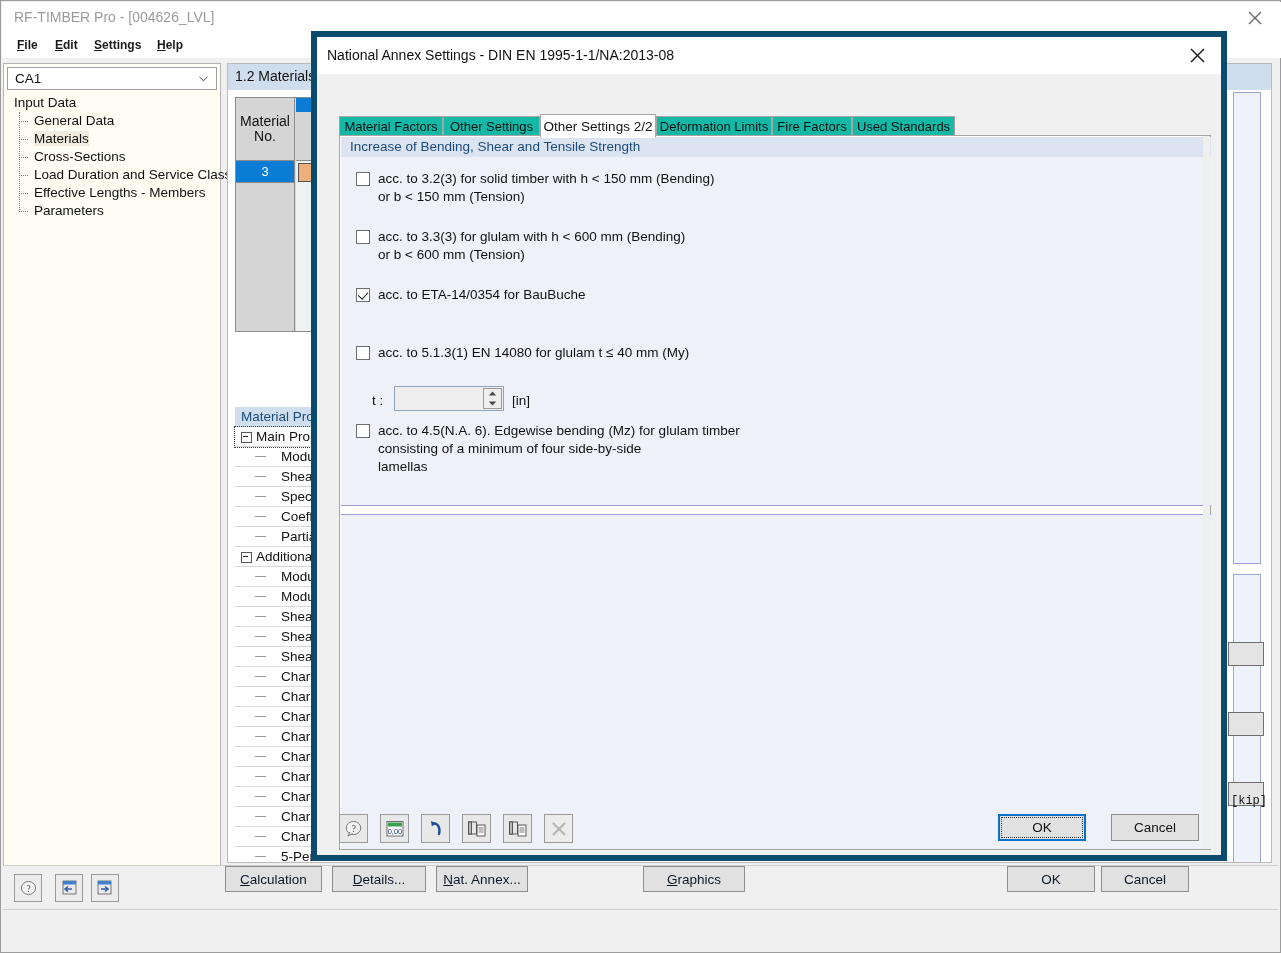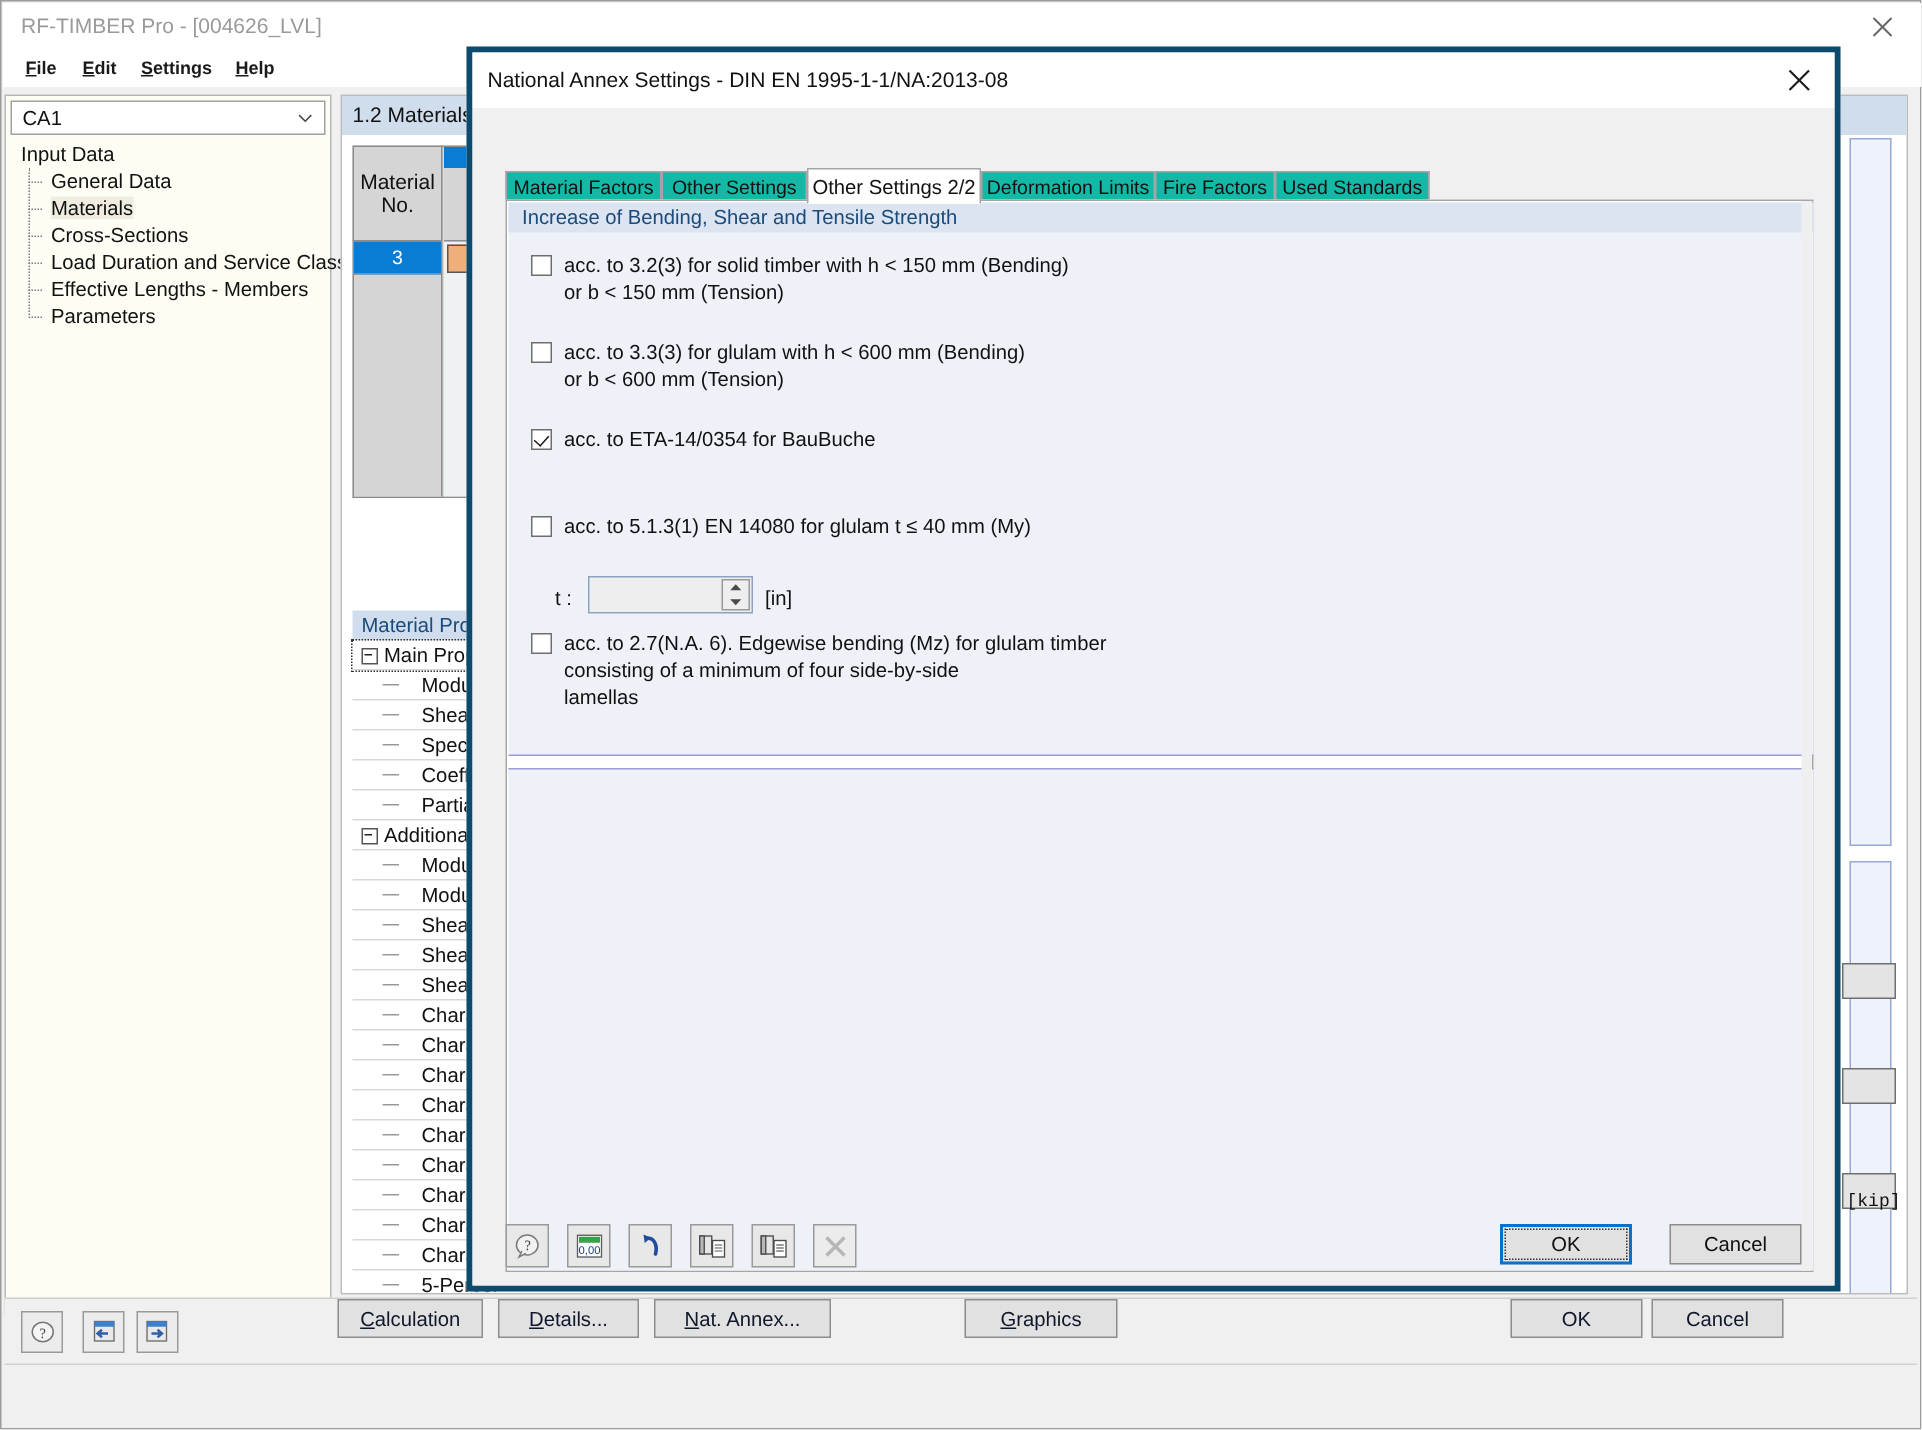--- a/index.html
+++ b/index.html
@@ -217,21 +217,21 @@
   .btn u { text-decoration: underline; }
   .statusbar {
     position: absolute; left: 2px; bottom: 2px; right: 2px; height: 40px;
     background: #f0f0f0; border-top: 1px solid #cfcfcf;
   }
 
   
   .dialog {
     position: absolute; left: 311px; top: 31px; width: 916px; height: 830px;
     background: #f0f0f0;
-    border: 4px solid #0c4a6e;
+    border: 6px solid #0c4a6e;
     box-sizing: border-box;
     box-shadow: 0 0 0 0 rgba(0,0,0,0);
   }
   .dlg-titlebar {
     position: absolute; left: 0; top: 0; width: 100%; height: 37px;
     background: #ffffff;
   }
   .dlg-title-text {
     position: absolute; left: 10px; top: 10px;
     font-size: 14px; color: #111; white-space: nowrap;
@@ -503,21 +503,21 @@
           <path d="M5 9 L11 9 M9 6.5 L12 9 L9 11.5" fill="none" stroke="#2f5fa8" stroke-width="1.6"></path>
         </svg>
       </div>
 
       <div class="btn" style="left:222px; width:97px;">
         <span><u>C</u>alculation</span>
       </div>
       <div class="btn" style="left:329px; width:94px;">
         <span><u>D</u>etails...</span>
       </div>
-      <div class="btn" style="left:433px; width:118px;">
+      <div class="btn" style="left:433px; width:92px;">
         <span><u>N</u>at. Annex...</span>
       </div>
       <div class="btn" style="left:640px; width:102px;">
         <span><u>G</u>raphics</span>
       </div>
 
       <div class="btn" style="right:183px; width:88px;">
         <span>OK</span>
       </div>
       <div class="btn" style="right:89px; width:88px;">
@@ -604,21 +604,21 @@
                 <svg width="9" height="5" viewBox="0 0 9 5">
                   <polygon points="4.5,4.5 8.2,0.5 0.8,0.5" fill="#4a4a4a"></polygon>
                 </svg>
               </div>
             </div>
           </div>
           <div class="unit-label" style="left:171px; top:256px;">[in]</div>
 
           <div class="cbrow" style="left:15px; top:286px;">
             <div class="cbox"></div>
-            <div class="cblabel" style="top:-1px;">acc. to 2.7(N.A. 6). Edgewise bending (Mz) for glulam timber</div>
+            <div class="cblabel" style="top:-1px;">acc. to 4.5(N.A. 6). Edgewise bending (Mz) for glulam timber</div>
             <div class="cblabel" style="top:17px;">consisting of a minimum of four side-by-side</div>
             <div class="cblabel" style="top:35px;">lamellas</div>
           </div>
         </div>
 
         <div class="lower-panel"></div>
 
         <div class="scroll-v"></div>
       </div>
 

